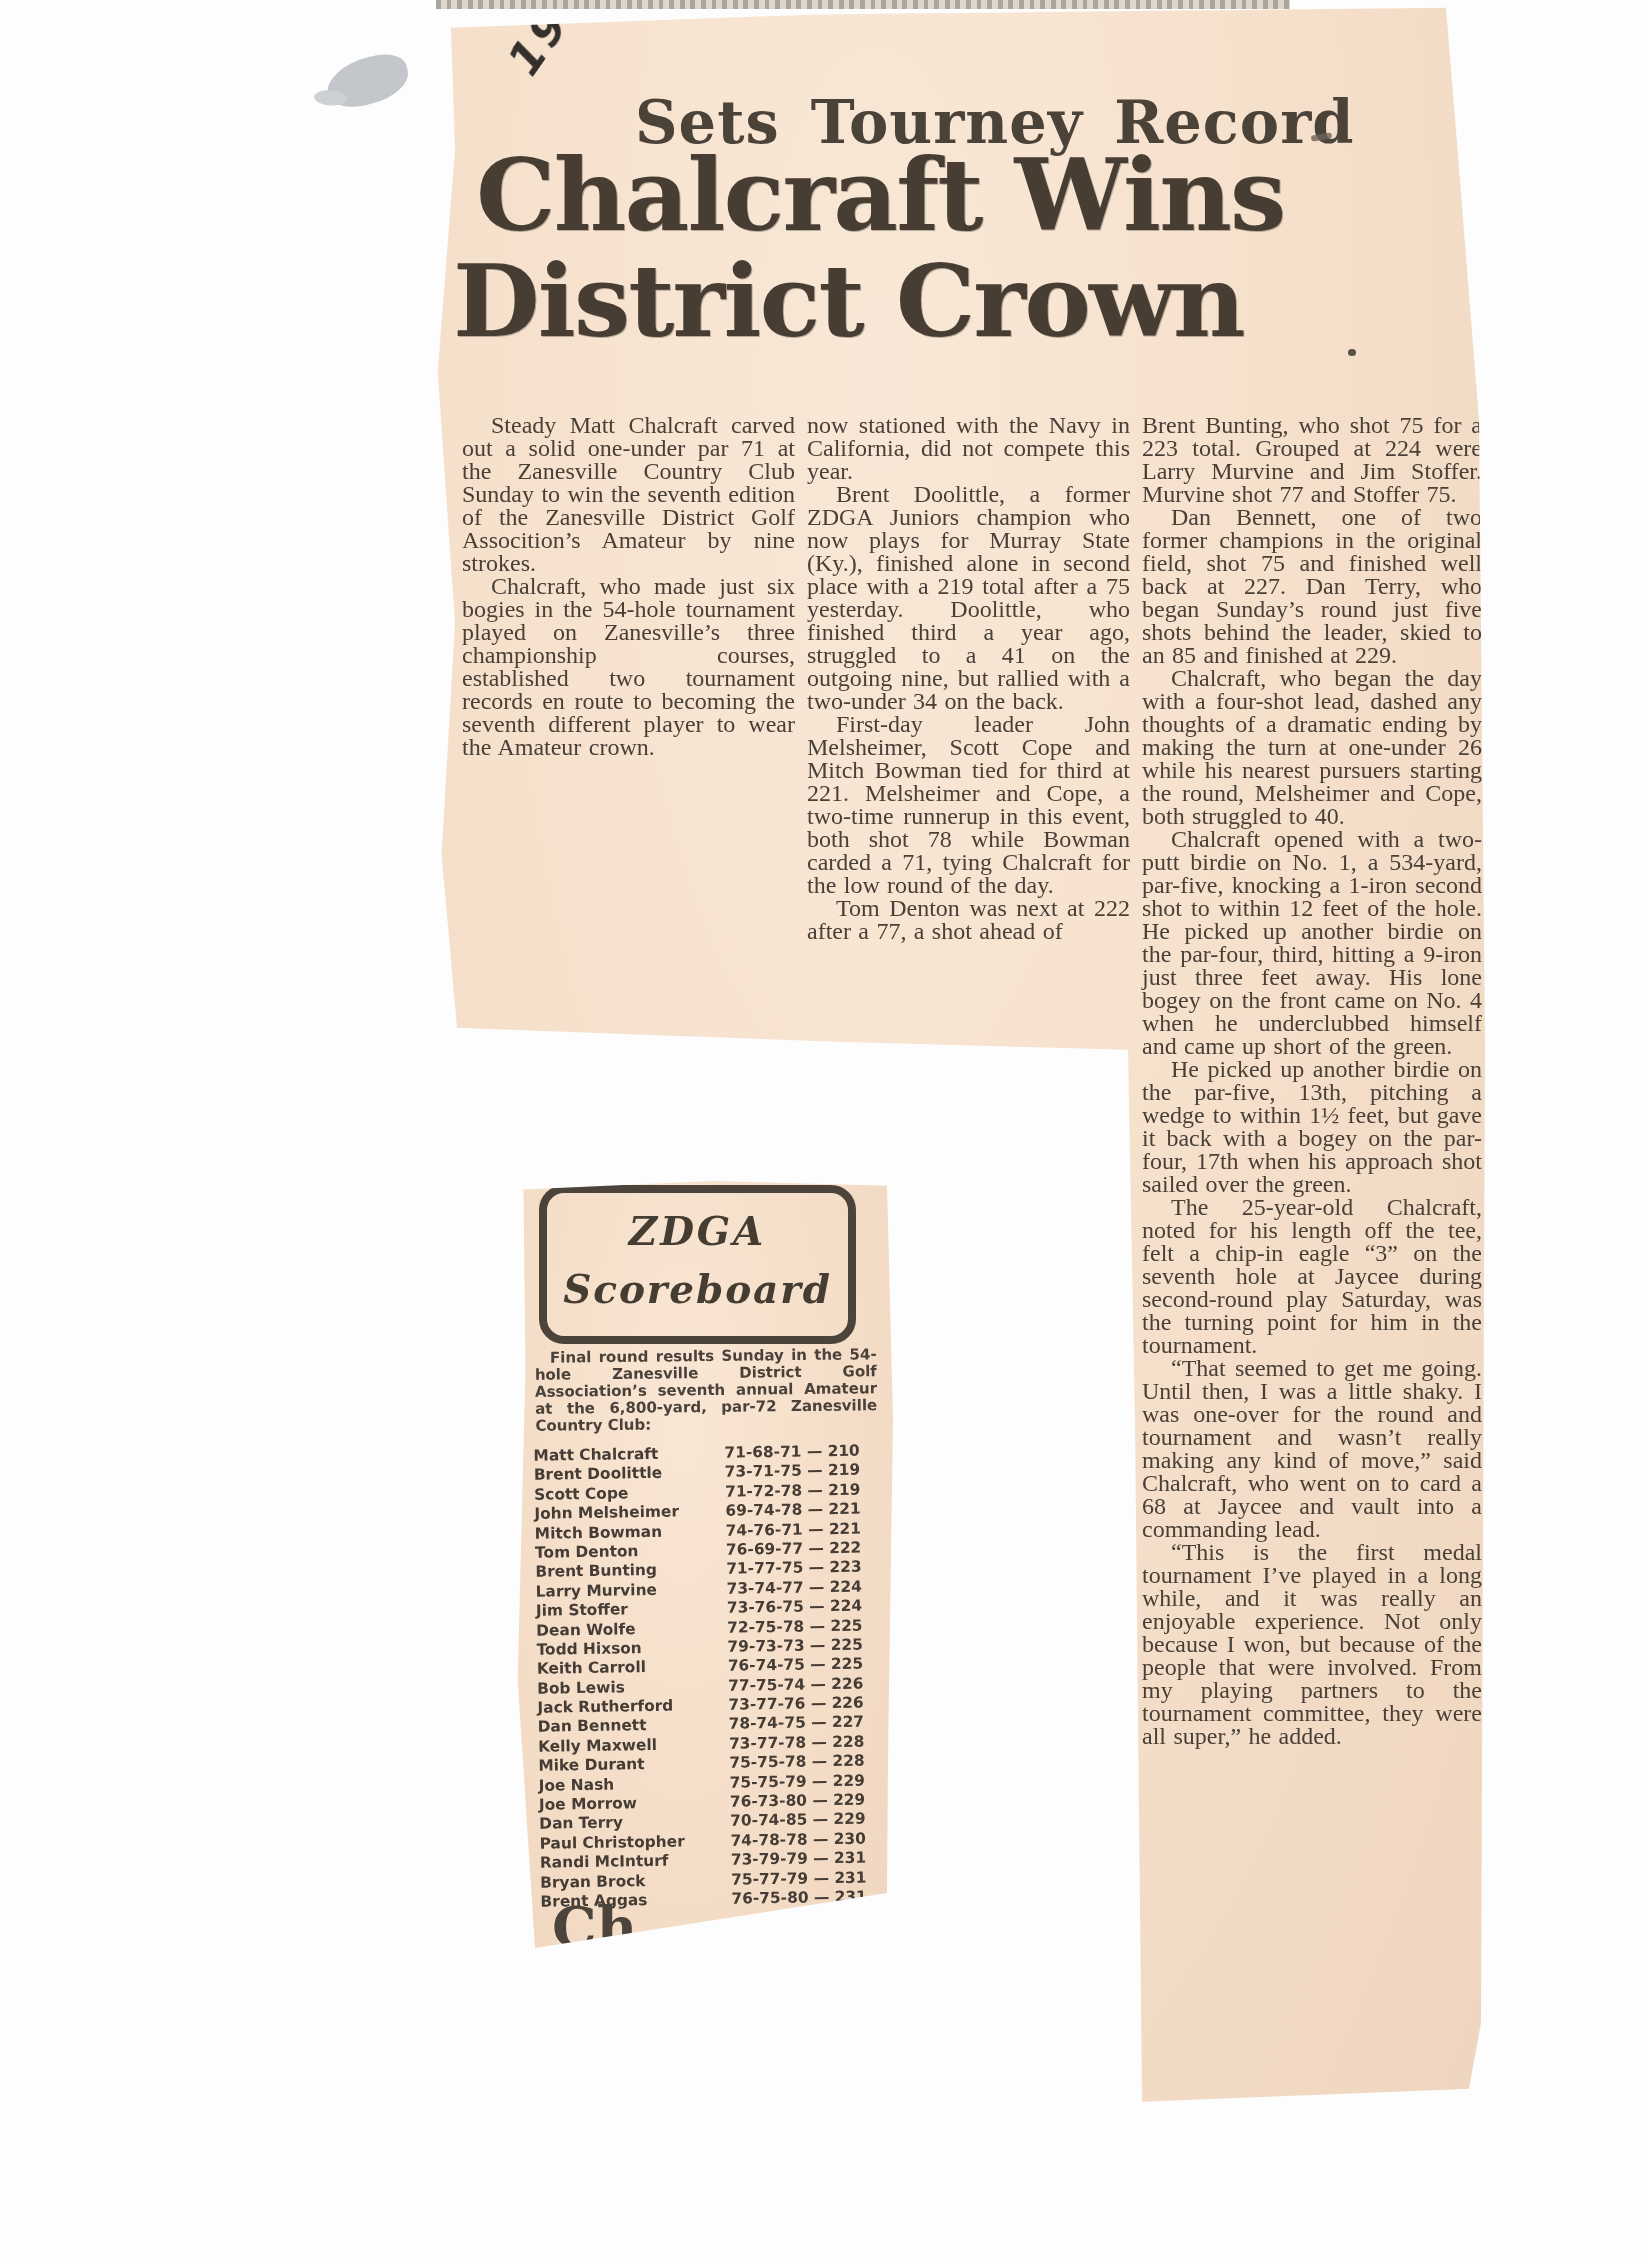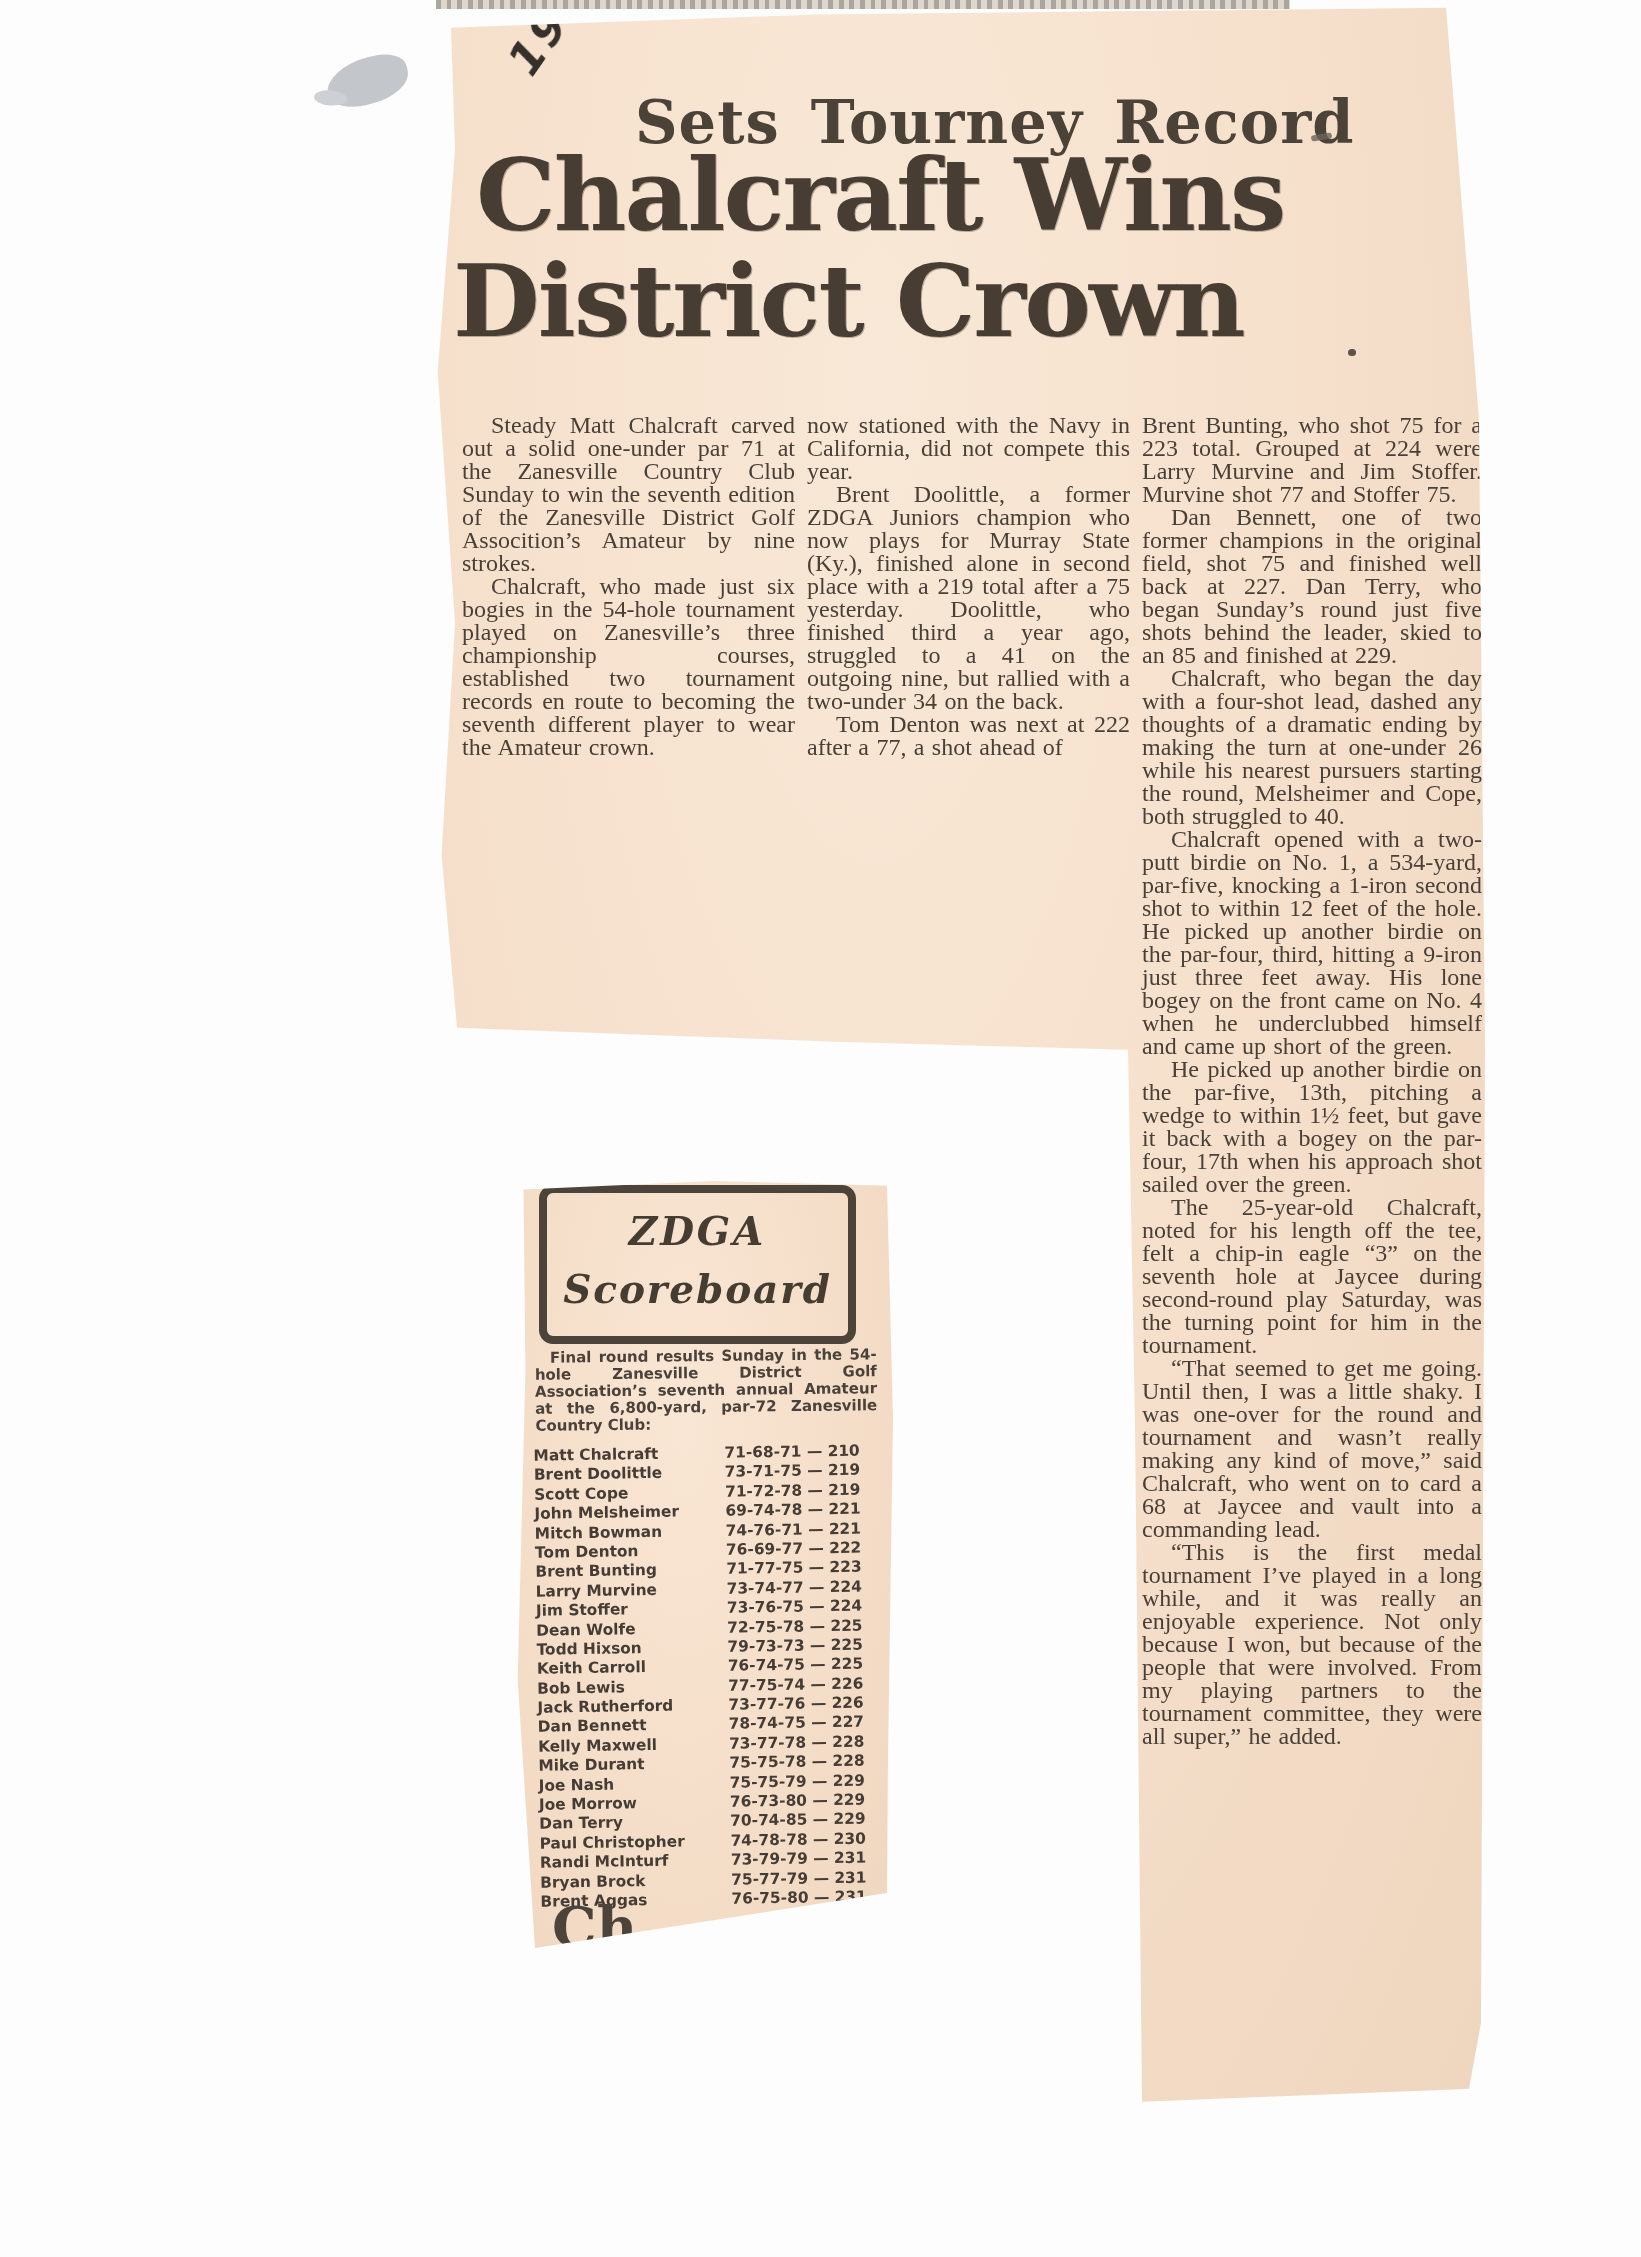--- a/index.html
+++ b/index.html
@@ -41,21 +41,21 @@
   .col1{left:32px;width:333px;}
   .col2{left:377px;width:323px;}
   .col3{left:712px;width:340px;}
   
   .clip-score{position:absolute;left:510px;top:1178px;width:388px;height:813px;
     background:radial-gradient(ellipse at 45% 30%,#f9e6d4 0%,#f4ddc7 60%,#eed4bd 100%);
     clip-path:polygon(13.5px 11.6px,203px 2.9px,377px 7.7px,383px 241px,378px 579px,377px 715px,
       25px 770px,7.7px 502px,15.4px 193px);
     filter:drop-shadow(1px 1.9px 1.9px rgba(110,85,60,.28));}
   .score-box{position:absolute;left:29px;top:6.8px;width:301px;height:143px;
-    border:8.7px solid #4c443a;border-radius:14px;text-align:center;
+    border:8.7px solid #4c443a;border-radius:25px;text-align:center;
     font-family:"DejaVu Serif",serif;font-style:italic;font-weight:bold;color:#453c32;}
   .score-box .t1{font-size:39px;margin-top:15.4px;letter-spacing:2.9px;}
   .score-box .t2{font-size:39px;margin-top:11.6px;letter-spacing:1.9px;font-style:italic;}
   .score-intro{position:absolute;left:25px;top:170px;width:342px;margin:0;
     font-family:"DejaVu Sans",sans-serif;font-weight:bold;font-size:15px;line-height:17px;
     color:#4a423a;text-indent:15.4px;text-align:justify;transform:rotate(-0.6deg);}
   .score-rows{position:absolute;left:27px;top:266px;width:348px;transform:rotate(-0.9deg);}
   .srow{position:relative;height:19.4px;font-family:"DejaVu Sans",sans-serif;font-weight:bold;
     font-size:15.4px;color:#453d35;white-space:nowrap;}
   .srow .score{position:absolute;left:191px;top:0;}
@@ -78,20 +78,21 @@
     <div class="headline-period"></div>
     <div class="pen-tick"></div>
 
     <div class="col col1">
       <p>Steady Matt Chalcraft carved out a solid one-under par 71 at the Zanesville Country Club Sunday to win the seventh edition of the Zanesville District Golf Assocition’s Amateur by nine strokes.</p>
       <p>Chalcraft, who made just six bogies in the 54-hole tournament played on Zanesville’s three championship courses, established two tournament records en route to becoming the seventh different player to wear the Amateur crown.</p>
     </div>
     <div class="col col2">
       <p class="cont">now stationed with the Navy in California, did not compete this year.</p>
       <p>Brent Doolittle, a former ZDGA Juniors champion who now plays for Murray State (Ky.), finished alone in second place with a 219 total after a 75 yesterday. Doolittle, who finished third a year ago, struggled to a 41 on the outgoing nine, but rallied with a two-under 34 on the back.</p>
+      <p>First-day leader John Melsheimer, Scott Cope and Mitch Bowman tied for third at 221. Melsheimer and Cope, a two-time runnerup in this event, both shot 78 while Bowman carded a 71, tying Chalcraft for the low round of the day.</p>
       <p>Tom Denton was next at 222 after a 77, a shot ahead of</p>
     </div>
     <div class="col col3">
       <p class="cont">Brent Bunting, who shot 75 for a 223 total. Grouped at 224 were Larry Murvine and Jim Stoffer. Murvine shot 77 and Stoffer 75.</p>
       <p>Dan Bennett, one of two former champions in the original field, shot 75 and finished well back at 227. Dan Terry, who began Sunday’s round just five shots behind the leader, skied to an 85 and finished at 229.</p>
       <p>Chalcraft, who began the day with a four-shot lead, dashed any thoughts of a dramatic ending by making the turn at one-under 26 while his nearest pursuers starting the round, Melsheimer and Cope, both struggled to 40.</p>
       <p>Chalcraft opened with a two-putt birdie on No. 1, a 534-yard, par-five, knocking a 1-iron second shot to within 12 feet of the hole. He picked up another birdie on the par-four, third, hitting a 9-iron just three feet away. His lone bogey on the front came on No. 4 when he underclubbed himself and came up short of the green.</p>
       <p>He picked up another birdie on the par-five, 13th, pitching a wedge to within 1½ feet, but gave it back with a bogey on the par-four, 17th when his approach shot sailed over the green.</p>
       <p>The 25-year-old Chalcraft, noted for his length off the tee, felt a chip-in eagle “3” on the seventh hole at Jaycee during second-round play Saturday, was the turning point for him in the tournament.</p>
       <p>“That seemed to get me going. Until then, I was a little shaky. I was one-over for the round and tournament and wasn’t really making any kind of move,” said Chalcraft, who went on to card a 68 at Jaycee and vault into a commanding lead.</p>

